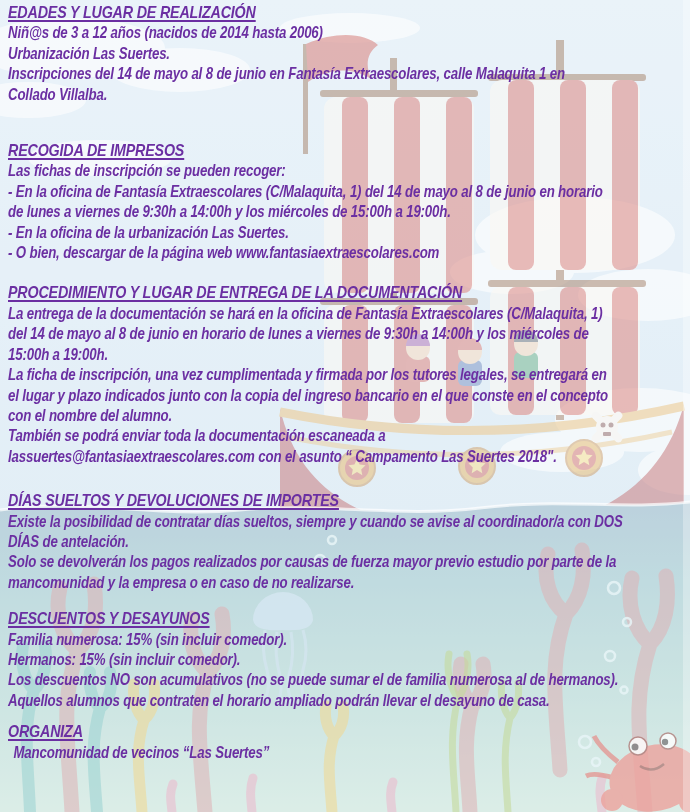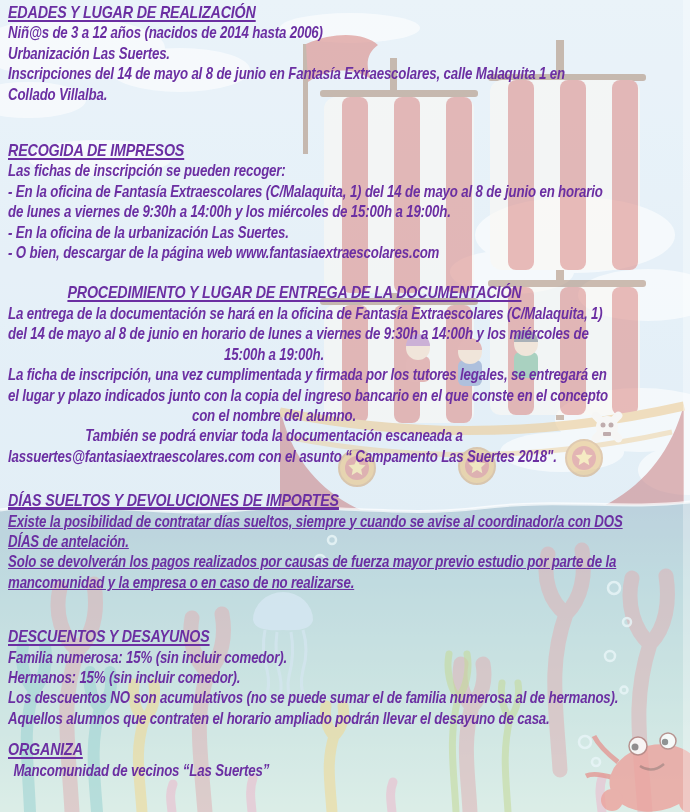--- a/index.html
+++ b/index.html
@@ -32,23 +32,23 @@
   .ln{
     font-size:17px;line-height:20.4px;
     font-weight:bold;font-style:italic;
     white-space:nowrap;
     letter-spacing:-0.2px;
     transform:scaleX(0.78);
     transform-origin:0 50%;
   }
   .indent{padding-left:7px;}
   .m1{margin-top:36px;}
-  .m2{margin-top:20px;text-align:center;}
-  .m3{margin-top:24px;text-decoration:underline;}
-  .m4{margin-top:34px;}
+  .m2{margin-top:20px;}
+  .m3{margin-top:24px;}
+  .m4{margin-top:16px;}
   .m5{margin-top:26px;}
   .m6{margin-top:11px;}
 </style>
 </head>
 <body>
 
 <div class="page">
 
   <svg class="bg" viewBox="0 0 690 812" aria-hidden="true">
     <defs>

